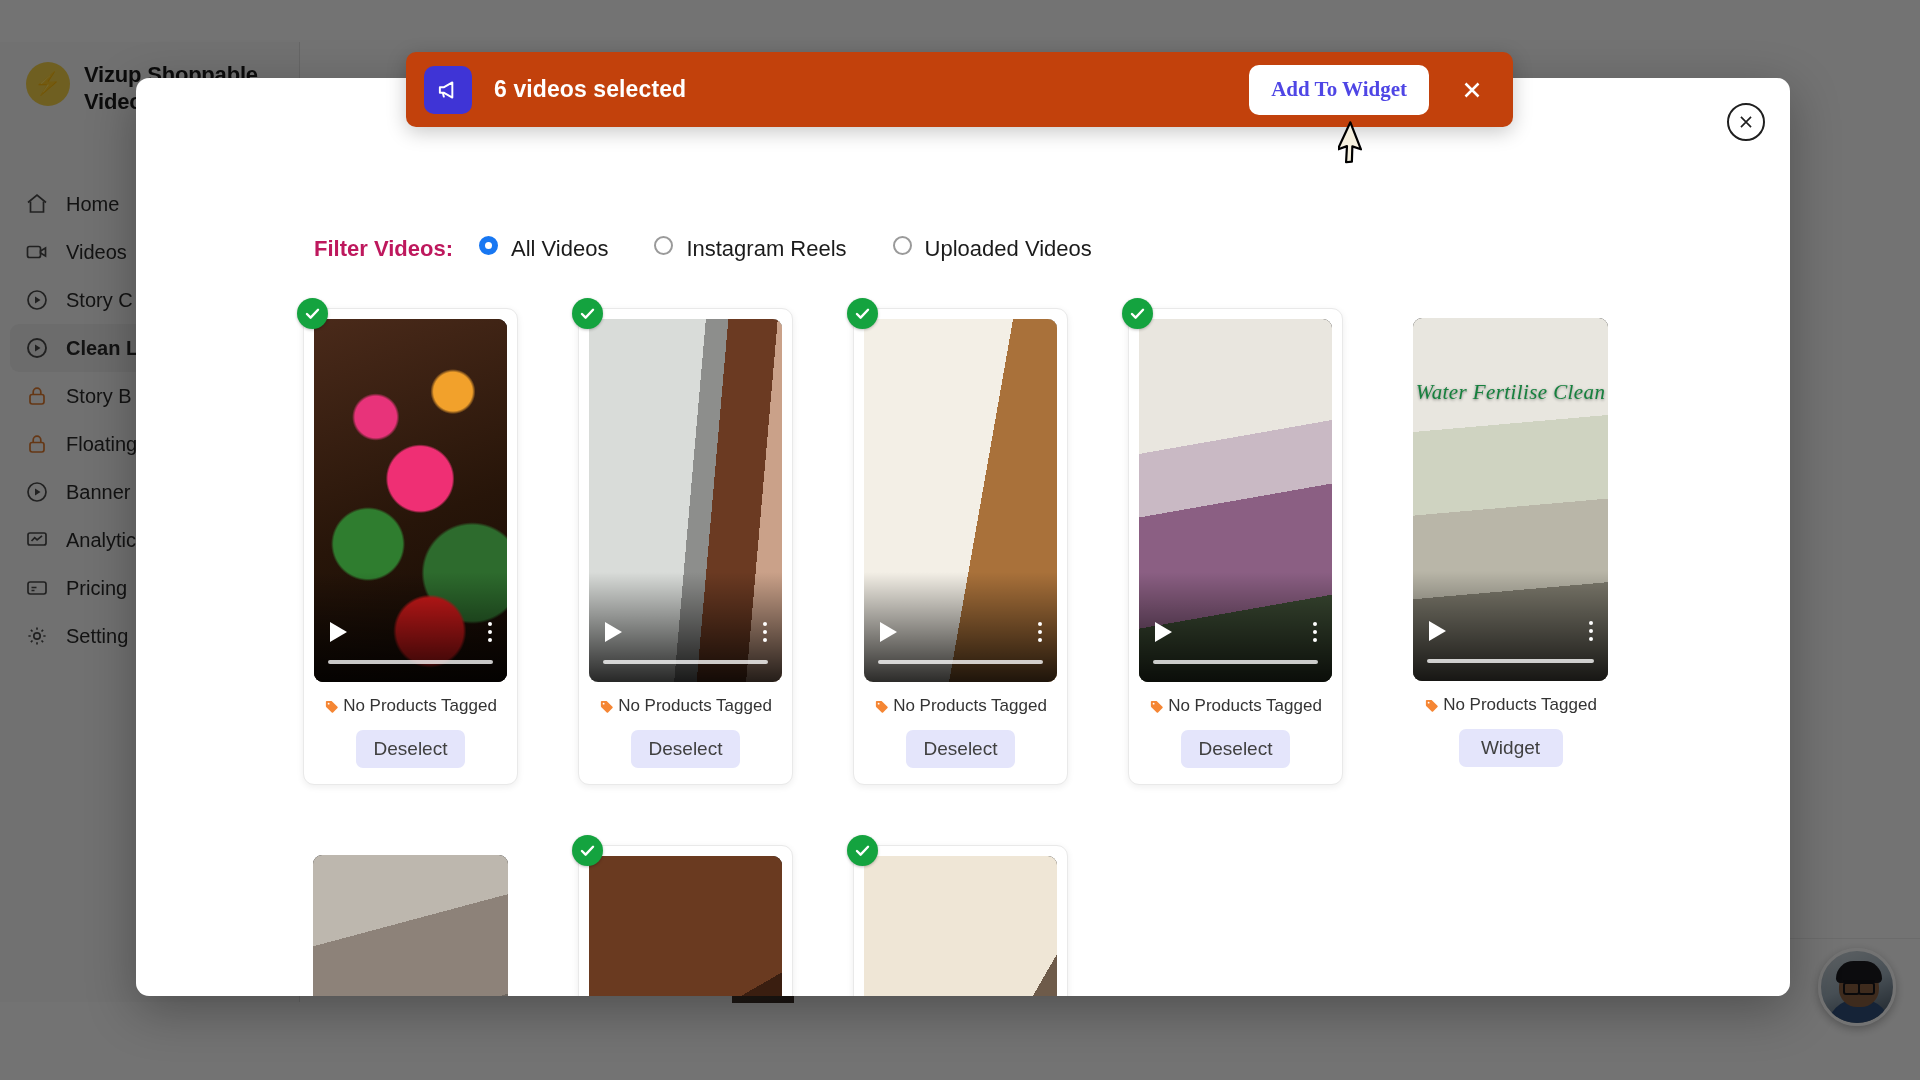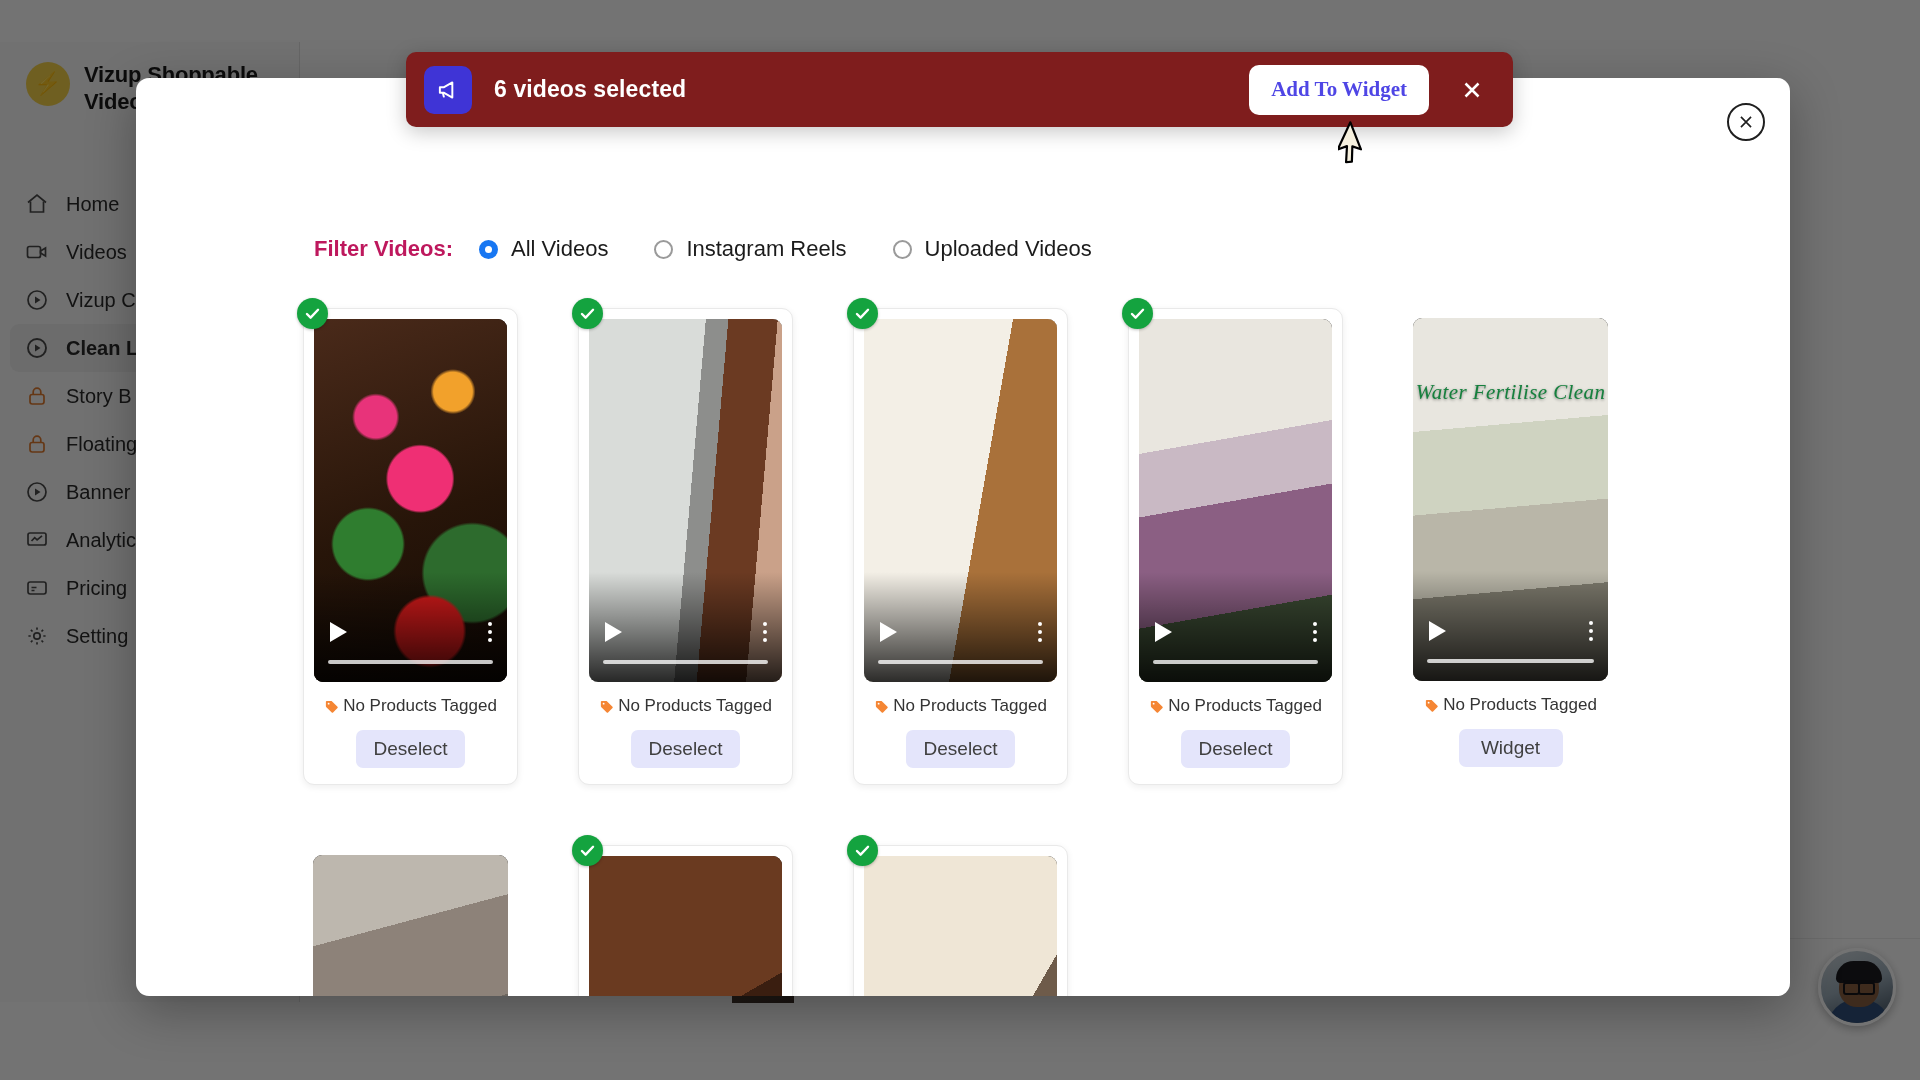--- a/index.html
+++ b/index.html
@@ -145,21 +145,21 @@
   
   #modal-scrim {
     position: absolute; inset: 0;
     background: rgba(0,0,0,0.55);
   }
 
   
   #selection-banner {
     position: absolute; left: 406px; top: 52px;
     width: 1107px; height: 75px;
-    background: #7f1d1d;
+    background: #c2410c;
     border-radius: 10px;
     box-shadow: 0 5px 20px rgba(0,0,0,.22);
     display: flex; align-items: center;
     padding: 0 18px 0 18px;
     z-index: 40;
   }
   #banner-icon {
     width: 48px; height: 48px; border-radius: 10px;
     background: #3f34d6;
     display: flex; align-items: center; justify-content: center;
@@ -206,21 +206,21 @@
 
   #filter-row {
     position: absolute; left: 178px; top: 158px;
     display: flex; align-items: center;
   }
   #filter-label {
     font-size: 22px; font-weight: bold; color: #be185d;
     margin-right: 26px;
   }
   .radio-option {
-    display: flex; align-items: center; gap: 13px;
+    display: flex; gap: 13px;
     margin-right: 46px; cursor: pointer;
   }
   .radio-dot {
     width: 19px; height: 19px; border-radius: 50%;
     border: 2px solid #9a9a9a; background: #fff;
     display: flex; align-items: center; justify-content: center;
     flex: 0 0 19px;
   }
   .radio-option.selected .radio-dot {
     border-color: #1877f2; background: #1877f2;
@@ -372,21 +372,21 @@
       </span>
       <span>Videos</span>
     </div>
     <div class="nav-item">
       <span class="nav-ico">
         <svg width="24" height="24" viewBox="0 0 24 24" fill="none" stroke="currentColor" stroke-width="1.7">
             <circle cx="12" cy="12" r="9"></circle>
             <path d="M10 8.5l5.5 3.5L10 15.5z" fill="currentColor" stroke="none"></path>
           </svg>
       </span>
-      <span>Vizup C</span>
+      <span>Story C</span>
     </div>
     <div class="nav-item active">
       <span class="nav-ico">
         <svg width="24" height="24" viewBox="0 0 24 24" fill="none" stroke="currentColor" stroke-width="1.9">
             <circle cx="12" cy="12" r="9"></circle>
             <path d="M10 8.5l5.5 3.5L10 15.5z" fill="currentColor" stroke="none"></path>
           </svg>
       </span>
       <span>Clean La</span>
     </div>

